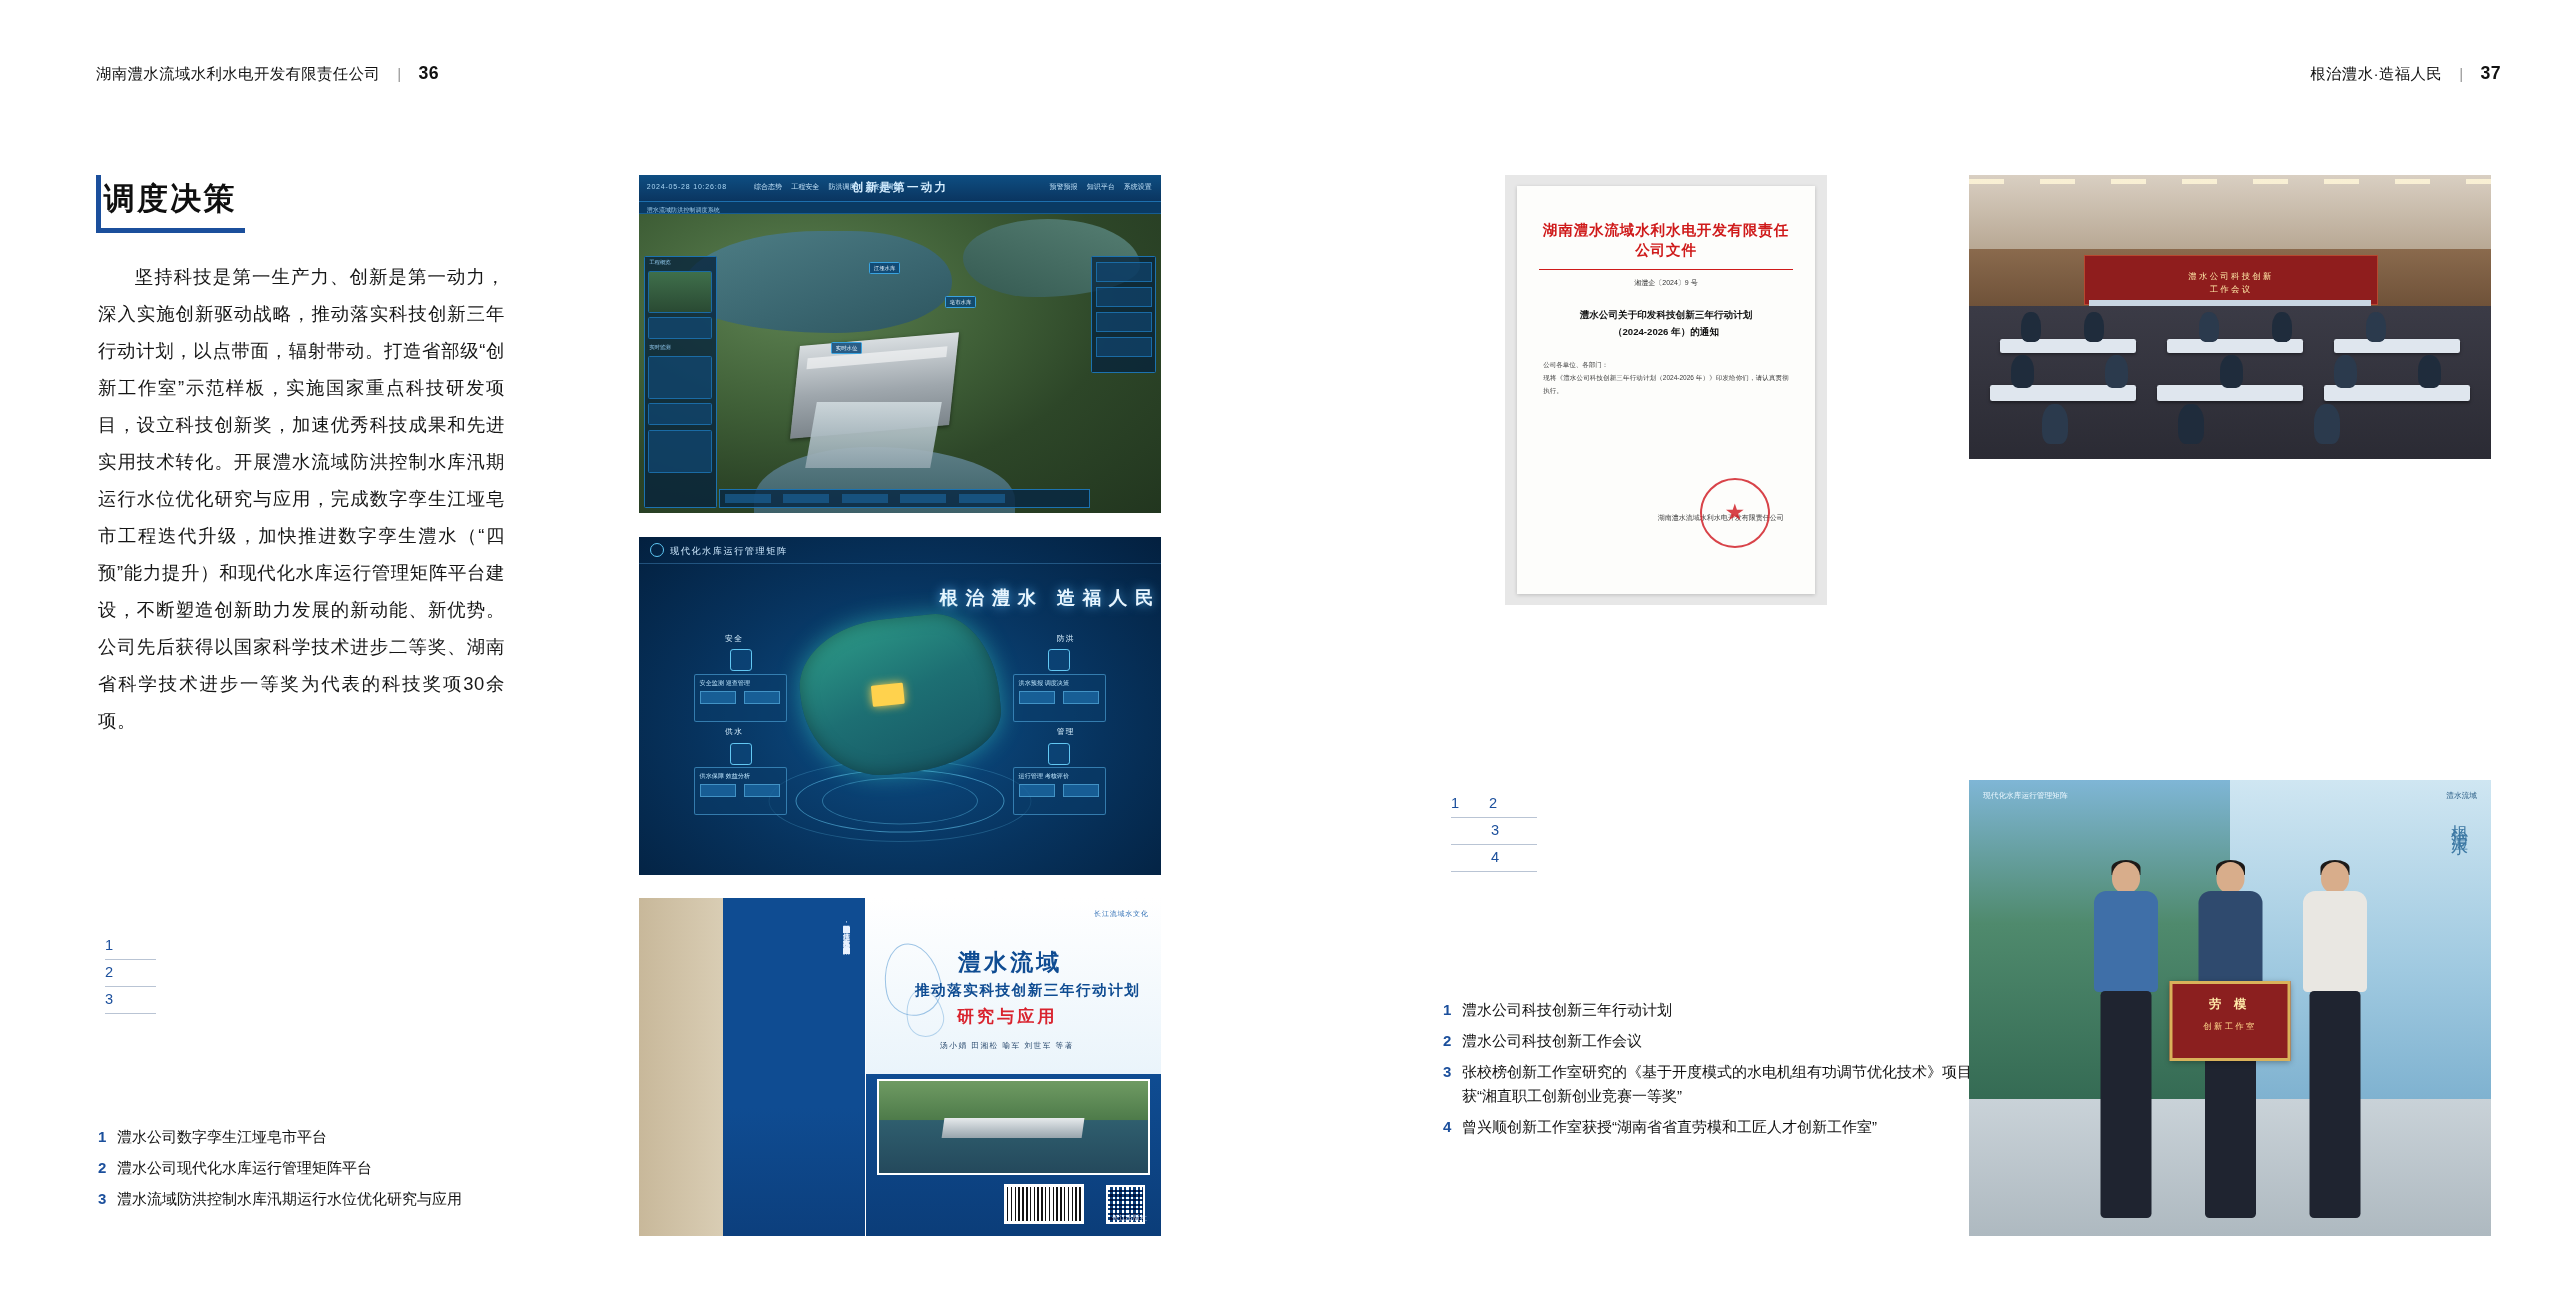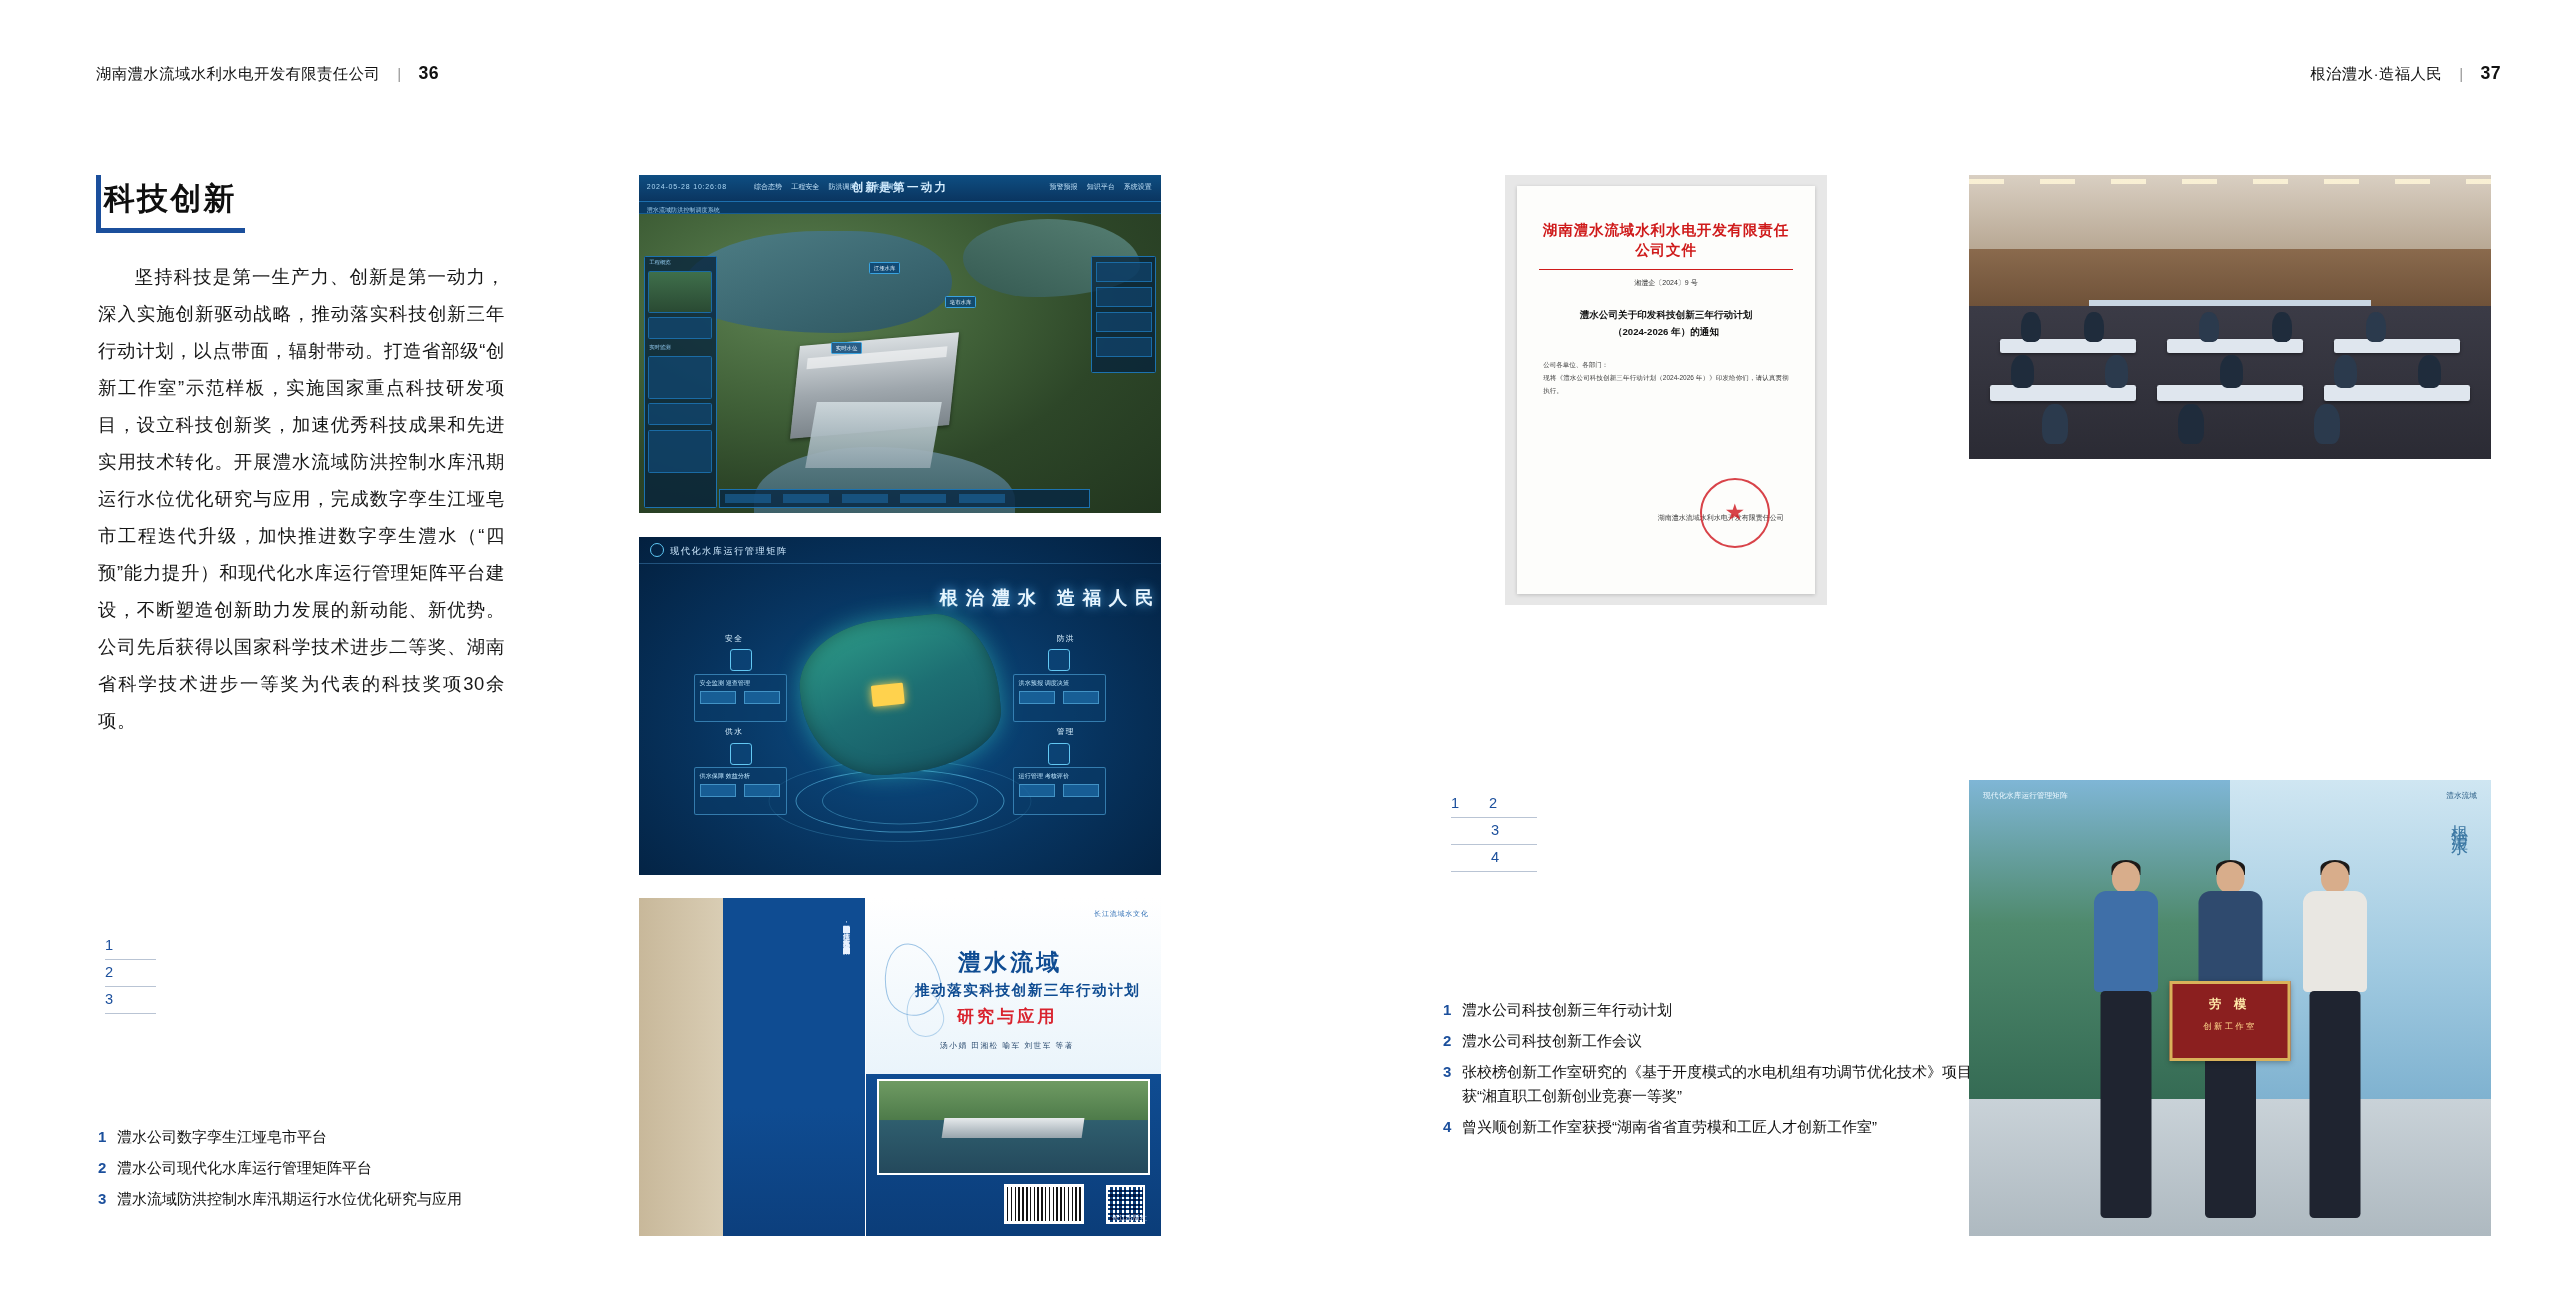--- a/index.html
+++ b/index.html
@@ -559,21 +559,21 @@
 
   <div class="page page-left">
 
     <div class="runhead runhead-left">
       <span>湖南澧水流域水利水电开发有限责任公司</span>
       <span class="sep">|</span>
       <span class="folio">36</span>
     </div>
 
     <div class="section-title-wrap">
-      <div class="section-title">科技创新</div>
+      <div class="section-title">调度决策</div>
     </div>
 
     <div class="body-text">坚持科技是第一生产力、创新是第一动力，深入实施创新驱动战略，推动落实科技创新三年行动计划，以点带面，辐射带动。打造省部级“创新工作室”示范样板，实施国家重点科技研发项目，设立科技创新奖，加速优秀科技成果和先进实用技术转化。开展澧水流域防洪控制水库汛期运行水位优化研究与应用，完成数字孪生江垭皂市工程迭代升级，加快推进数字孪生澧水（“四预”能力提升）和现代化水库运行管理矩阵平台建设，不断塑造创新助力发展的新动能、新优势。公司先后获得以国家科学技术进步二等奖、湖南省科学技术进步一等奖为代表的科技奖项30余项。</div>
 
     <div class="index-rule index-left">
       <span class="row with-line">1</span>
       <span class="row with-line">2</span>
       <span class="row with-line">3</span>
     </div>
 
@@ -771,20 +771,26 @@
       <div class="f4-sign">湖南澧水流域水利水电开发有限责任公司</div>
       <div class="f4-seal"></div>
     </div>
   </div>
 
   <div class="fig fig5">
     <div class="f5-ceiling">
       <div class="f5-lights"></div>
     </div>
     <div class="f5-wall"></div>
+    <div class="f5-stage">
+      <div class="f5-stage-txt">
+        <div>澧水公司科技创新</div>
+        <div>工作会议</div>
+      </div>
+    </div>
     <div class="f5-headtable"></div>
     <div class="f5-floor">
       <div class="f5-table" style="left:6%; top:22%; width:26%; height:9%;"></div>
       <div class="f5-table" style="left:38%; top:22%; width:26%; height:9%;"></div>
       <div class="f5-table" style="left:70%; top:22%; width:24%; height:9%;"></div>
       <div class="f5-table" style="left:4%; top:52%; width:28%; height:10%;"></div>
       <div class="f5-table" style="left:36%; top:52%; width:28%; height:10%;"></div>
       <div class="f5-table" style="left:68%; top:52%; width:28%; height:10%;"></div>
       <div class="f5-person" style="left:10%; top:4%; width:20px; height:20%;"></div>
       <div class="f5-person" style="left:22%; top:4%; width:20px; height:20%;"></div>

